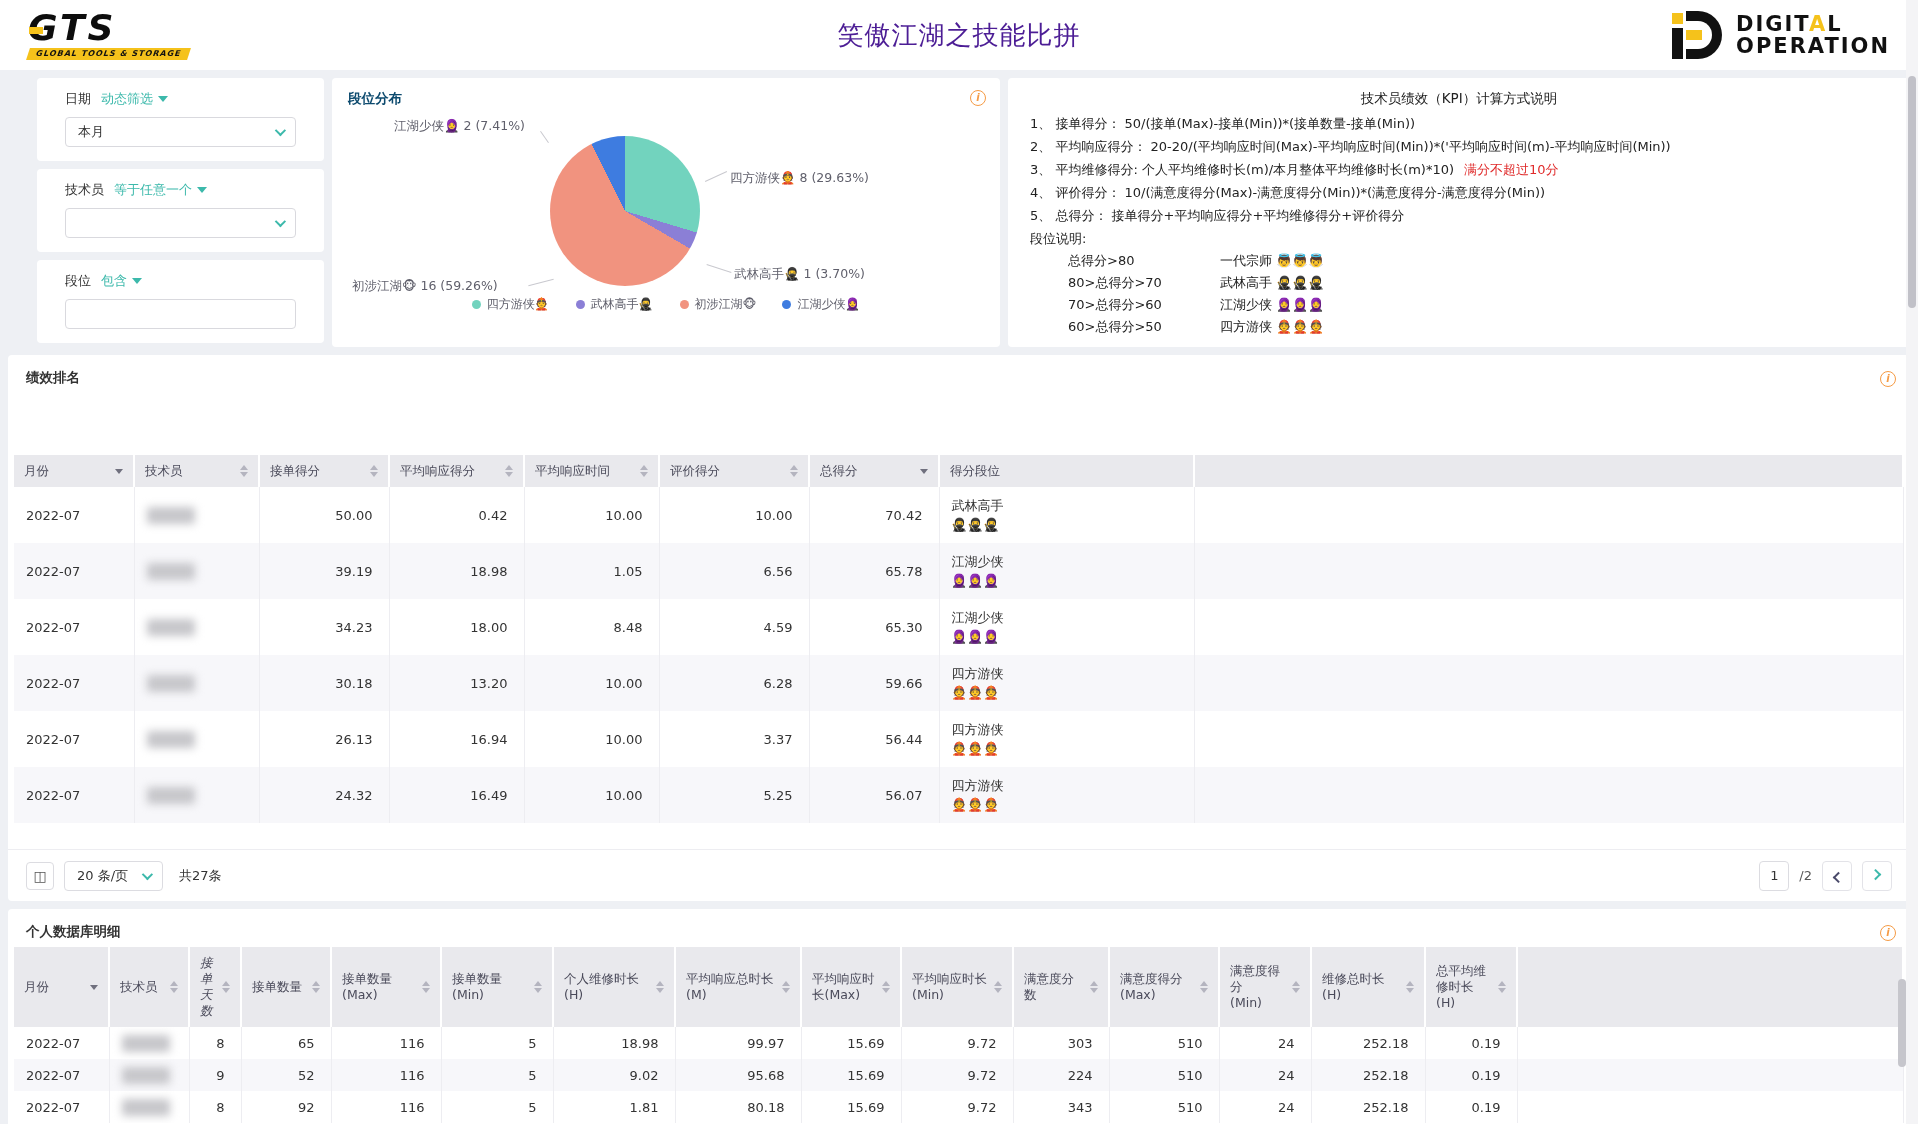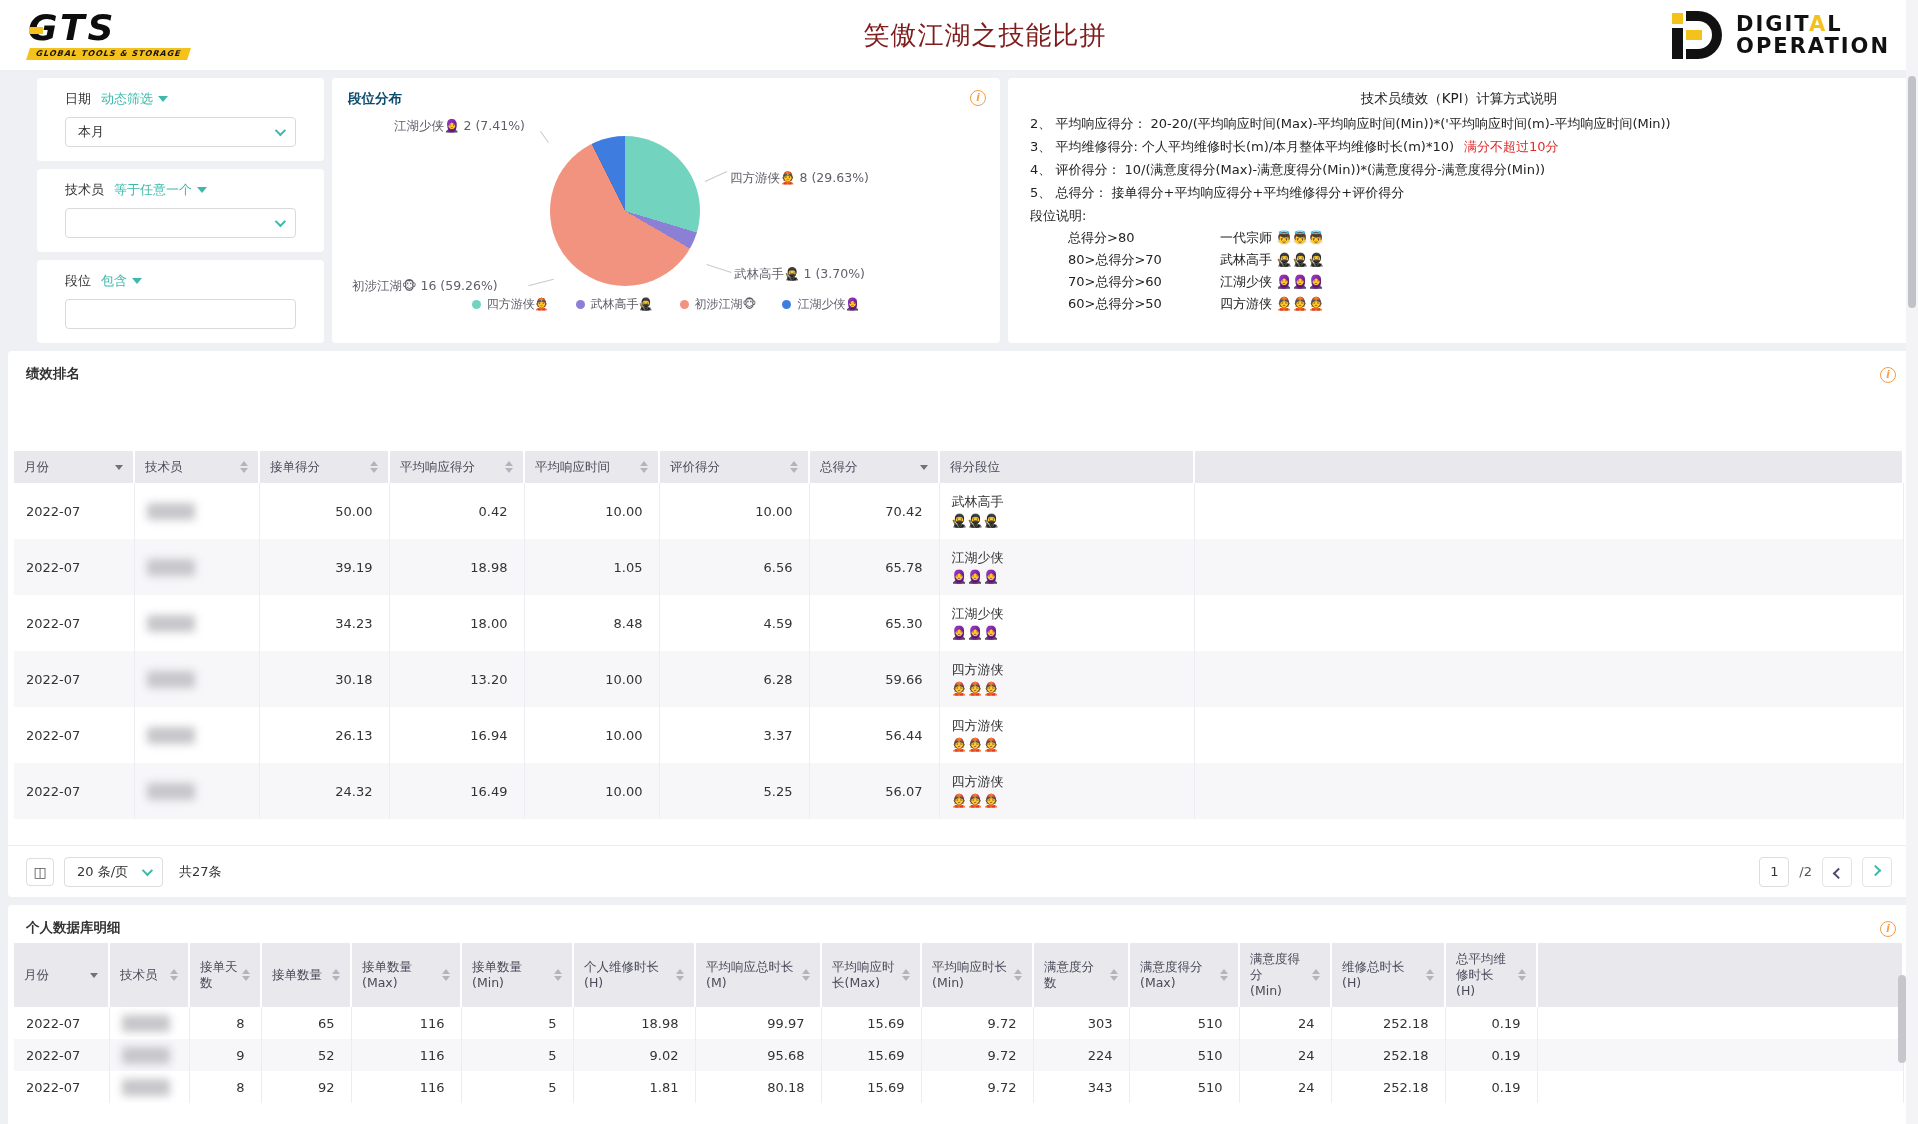--- a/index.html
+++ b/index.html
@@ -3,21 +3,21 @@
 <meta charset="utf-8">
 <style>
   * { box-sizing: border-box; margin: 0; padding: 0; }
   html,body { width:1918px; height:1124px; overflow:hidden; background:#eef0f4;
     font-family:"DejaVu Sans","Liberation Sans",sans-serif; color:#333; }
 
   
   .topbar { position:relative; height:70px; background:#fff; display:flex;
     align-items:center; justify-content:space-between; padding:0 28px; }
   .page-title { position:absolute; left:50%; top:50%; transform:translate(-50%,-50%);
-    font-size:26px; font-weight:500; color:#7f1d1d; letter-spacing:1px;margin-left:26px; }
+    font-size:26px; font-weight:500; color:#4c1d95; letter-spacing:1px; }
   .gts { display:flex; flex-direction:column; align-items:flex-start; line-height:1; }
   .gts-word { font-size:36px; font-weight:bold; font-style:italic; letter-spacing:3px;
     color:#0d0d0d; position:relative; }
   .gts-word .g-bar { position:absolute; left:1px; top:17px; width:14px; height:7px; background:#f5c21b; }
   .gts-tag { margin-top:2px; background:#f5c21b; color:#111; font-size:8px; font-weight:bold;
     padding:2px 8px; transform:skewX(-18deg); letter-spacing:1px; }
   .dop { display:flex; align-items:center; gap:12px; }
   .dop-mark { position:relative; width:52px; height:48px; }
   .dop-mark .sq { position:absolute; left:0; top:2px; width:11px; height:11px; background:#f5c21b; }
   .dop-mark .stem { position:absolute; left:0; top:17px; width:11px; height:31px; background:#111; }
@@ -216,20 +216,21 @@
           <span class="legend-item">
             <span class="legend-dot" style="background: rgb(62, 124, 224);"></span>
             <span>江湖少侠🧕</span>
           </span>
         </div>
     </div>
 
     <div class="card kpi-card">
       <div class="kpi-title">技术员绩效（KPI）计算方式说明</div>
       <div id="kpi-lines">
+          <div class="kpi-line"><span>1、 接单得分： 50/(接单(Max)-接单(Min))*(接单数量-接单(Min))</span></div>
           <div class="kpi-line"><span>2、 平均响应得分： 20-20/(平均响应时间(Max)-平均响应时间(Min))*('平均响应时间(m)-平均响应时间(Min))</span></div>
           <div class="kpi-line"><span>3、 平均维修得分: 个人平均维修时长(m)/本月整体平均维修时长(m)*10)</span><span class="kpi-red">满分不超过10分</span></div>
           <div class="kpi-line"><span>4、 评价得分： 10/(满意度得分(Max)-满意度得分(Min))*(满意度得分-满意度得分(Min))</span></div>
           <div class="kpi-line"><span>5、 总得分： 接单得分+平均响应得分+平均维修得分+评价得分</span></div>
         </div>
       <div class="kpi-line">段位说明:</div>
       <div id="rank-rules">
           <div class="rule-row">
             <span class="rule-range">总得分&gt;80</span>
             <span class="rule-rank">一代宗师 👼👼👼</span>
@@ -463,21 +464,21 @@
             </th>
             <th style="width: 80px;">
               <span class="thwrap">
                 <span class="thlabel">技术员</span>
                 <span class="sorters">
                   <span class="tri-u"></span>
                   <span class="tri-d"></span>
                 </span>
               </span>
             </th>
-            <th style="width: 72px;">
+            <th style="width: 52px; font-style: italic;">
               <span class="thwrap">
                 <span class="thlabel">接单天数</span>
                 <span class="sorters">
                   <span class="tri-u"></span>
                   <span class="tri-d"></span>
                 </span>
               </span>
             </th>
             <th style="width: 90px;">
               <span class="thwrap">

